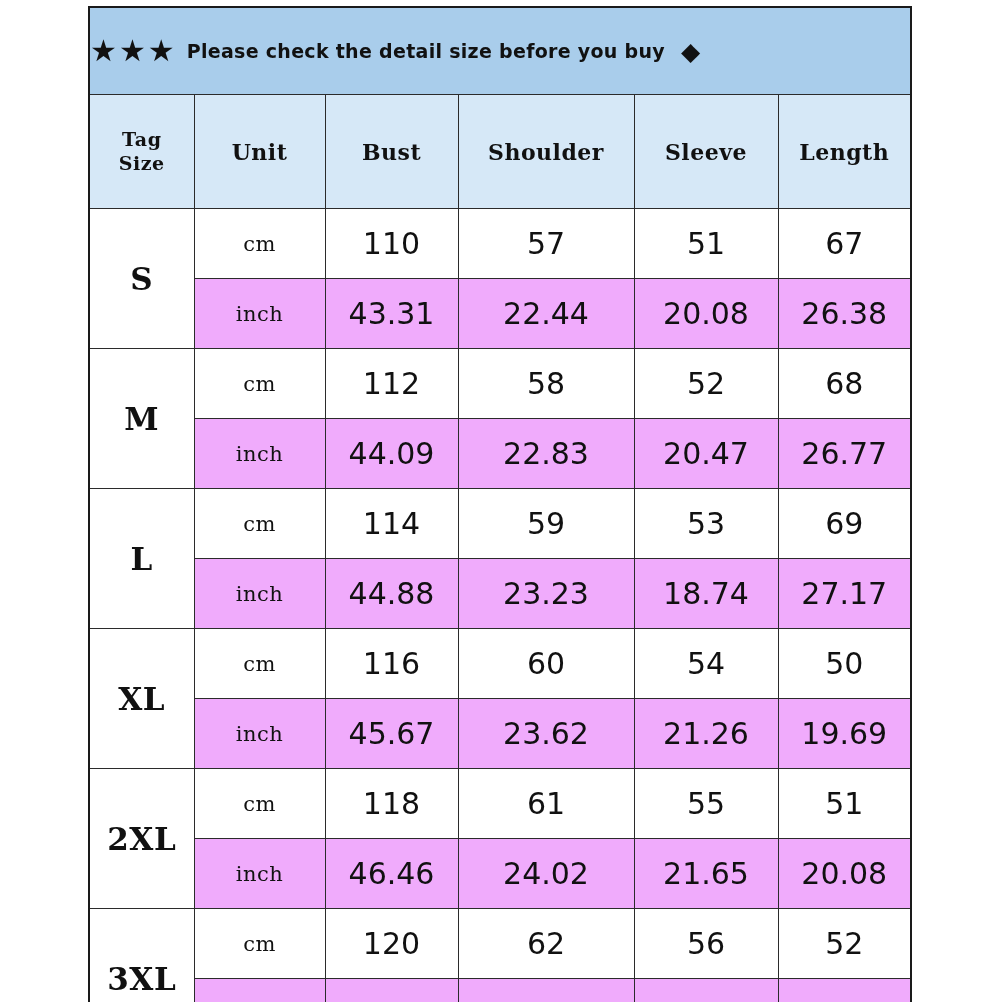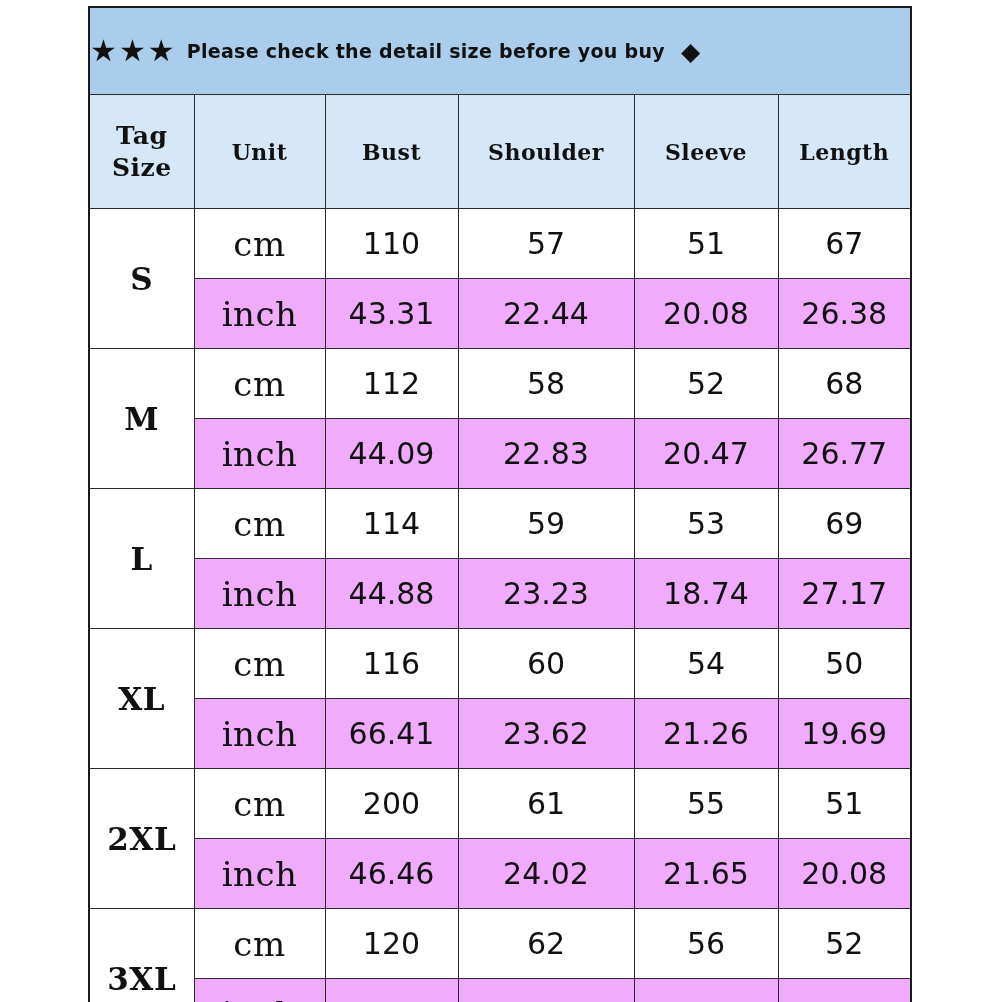--- a/index.html
+++ b/index.html
@@ -68,33 +68,33 @@
 
   
   .hdr {
     height: 113px;
     background: #d6e8f7;
     font-family: "DejaVu Serif", serif;
     font-size: 22px;
     font-weight: 700;
     letter-spacing: 0.5px;
   }
-  .hdr.tagsize { line-height: 1.25; font-size: 25px; }
+  .hdr.tagsize { line-height: 1.25; font-size: 19px; }
 
   
   .sizecell {
     background: #ffffff;
     font-family: "DejaVu Serif", serif;
     font-size: 31px;
     font-weight: 700;
     letter-spacing: 0.5px;
   }
   .unitcell {
     font-family: "DejaVu Serif", serif;
-    font-size: 34px;
+    font-size: 21px;
     letter-spacing: 0.5px;
   }
   .valcell {
     font-family: "DejaVu Sans", sans-serif;
     font-size: 30px;
   }
   tr.row-cm td { background: #ffffff; height: 69px; }
   tr.row-inch td { background: #f0abfc; height: 69px; }
   tr.row-cm td.sizecell, tr.row-inch td.sizecell { background: #ffffff; }
 
@@ -193,30 +193,30 @@
         <tr class="row-cm">
           <td class="sizecell" rowspan="2">XL</td>
           <td class="unitcell">cm</td>
           <td class="valcell">116</td>
           <td class="valcell">60</td>
           <td class="valcell">54</td>
           <td class="valcell">50</td>
         </tr>
         <tr class="row-inch">
           <td class="unitcell">inch</td>
-          <td class="valcell">66.41</td>
+          <td class="valcell">45.67</td>
           <td class="valcell">23.62</td>
           <td class="valcell">21.26</td>
           <td class="valcell">19.69</td>
         </tr>
 
         <tr class="row-cm">
           <td class="sizecell" rowspan="2">2XL</td>
           <td class="unitcell">cm</td>
-          <td class="valcell">200</td>
+          <td class="valcell">118</td>
           <td class="valcell">61</td>
           <td class="valcell">55</td>
           <td class="valcell">51</td>
         </tr>
         <tr class="row-inch">
           <td class="unitcell">inch</td>
           <td class="valcell">46.46</td>
           <td class="valcell">24.02</td>
           <td class="valcell">21.65</td>
           <td class="valcell">20.08</td>

